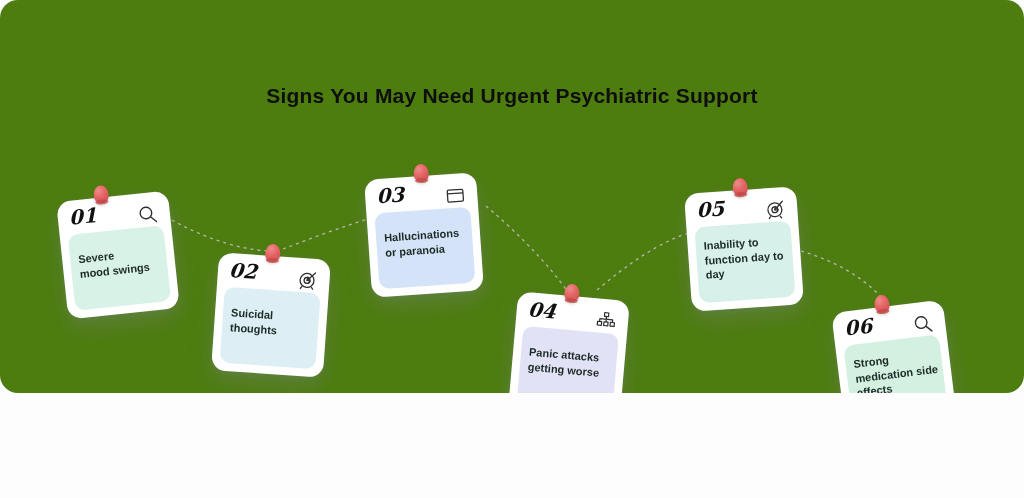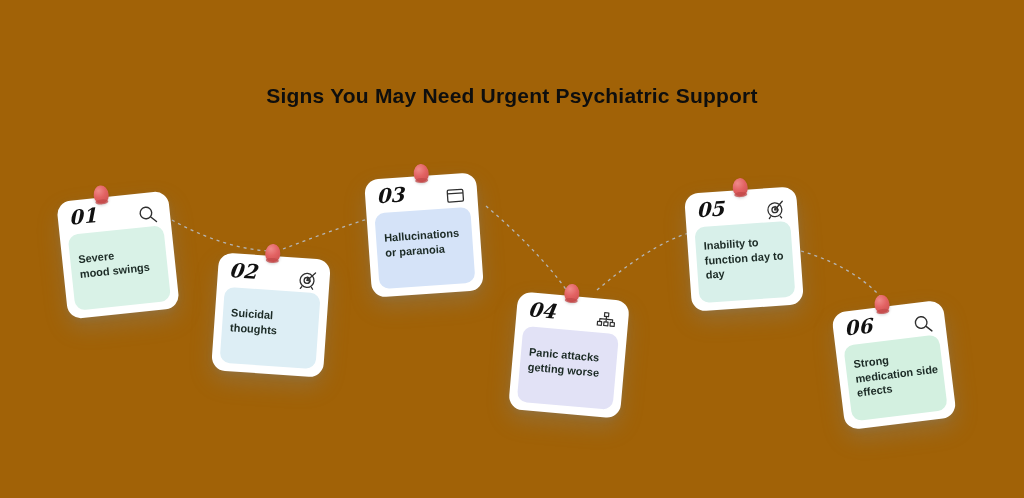--- a/index.html
+++ b/index.html
@@ -1,18 +1,18 @@
 <!DOCTYPE html>
 <html><head>
 <meta charset="utf-8">
 <style>
   html,body{margin:0;padding:0;background:#fdfdfd;}
   .canvas{
-    position:relative;width:1024px;height:498px;overflow:hidden;
-    background:#a16207;font-family:"Liberation Sans",sans-serif;
+    position:relative;width:1024px;height:393px;overflow:hidden;
+    background:#4d7c0f;font-family:"Liberation Sans",sans-serif;border-radius:18px;
   }
   .title{
     position:absolute;top:84px;left:0;width:100%;text-align:center;
     font-size:21px;font-weight:700;color:#0e0e0e;letter-spacing:.2px;margin:0;
   }
   .connectors{position:absolute;left:0;top:0;z-index:0;}
   .connectors path{fill:none;stroke:#b6b6b6;stroke-width:1.3;stroke-dasharray:3 4;}
   .card{
     position:absolute;width:112px;height:118px;background:#ffffff;border-radius:14px;
     box-shadow:0 10px 22px rgba(125,138,150,.30),0 2px 6px rgba(125,138,150,.16);

